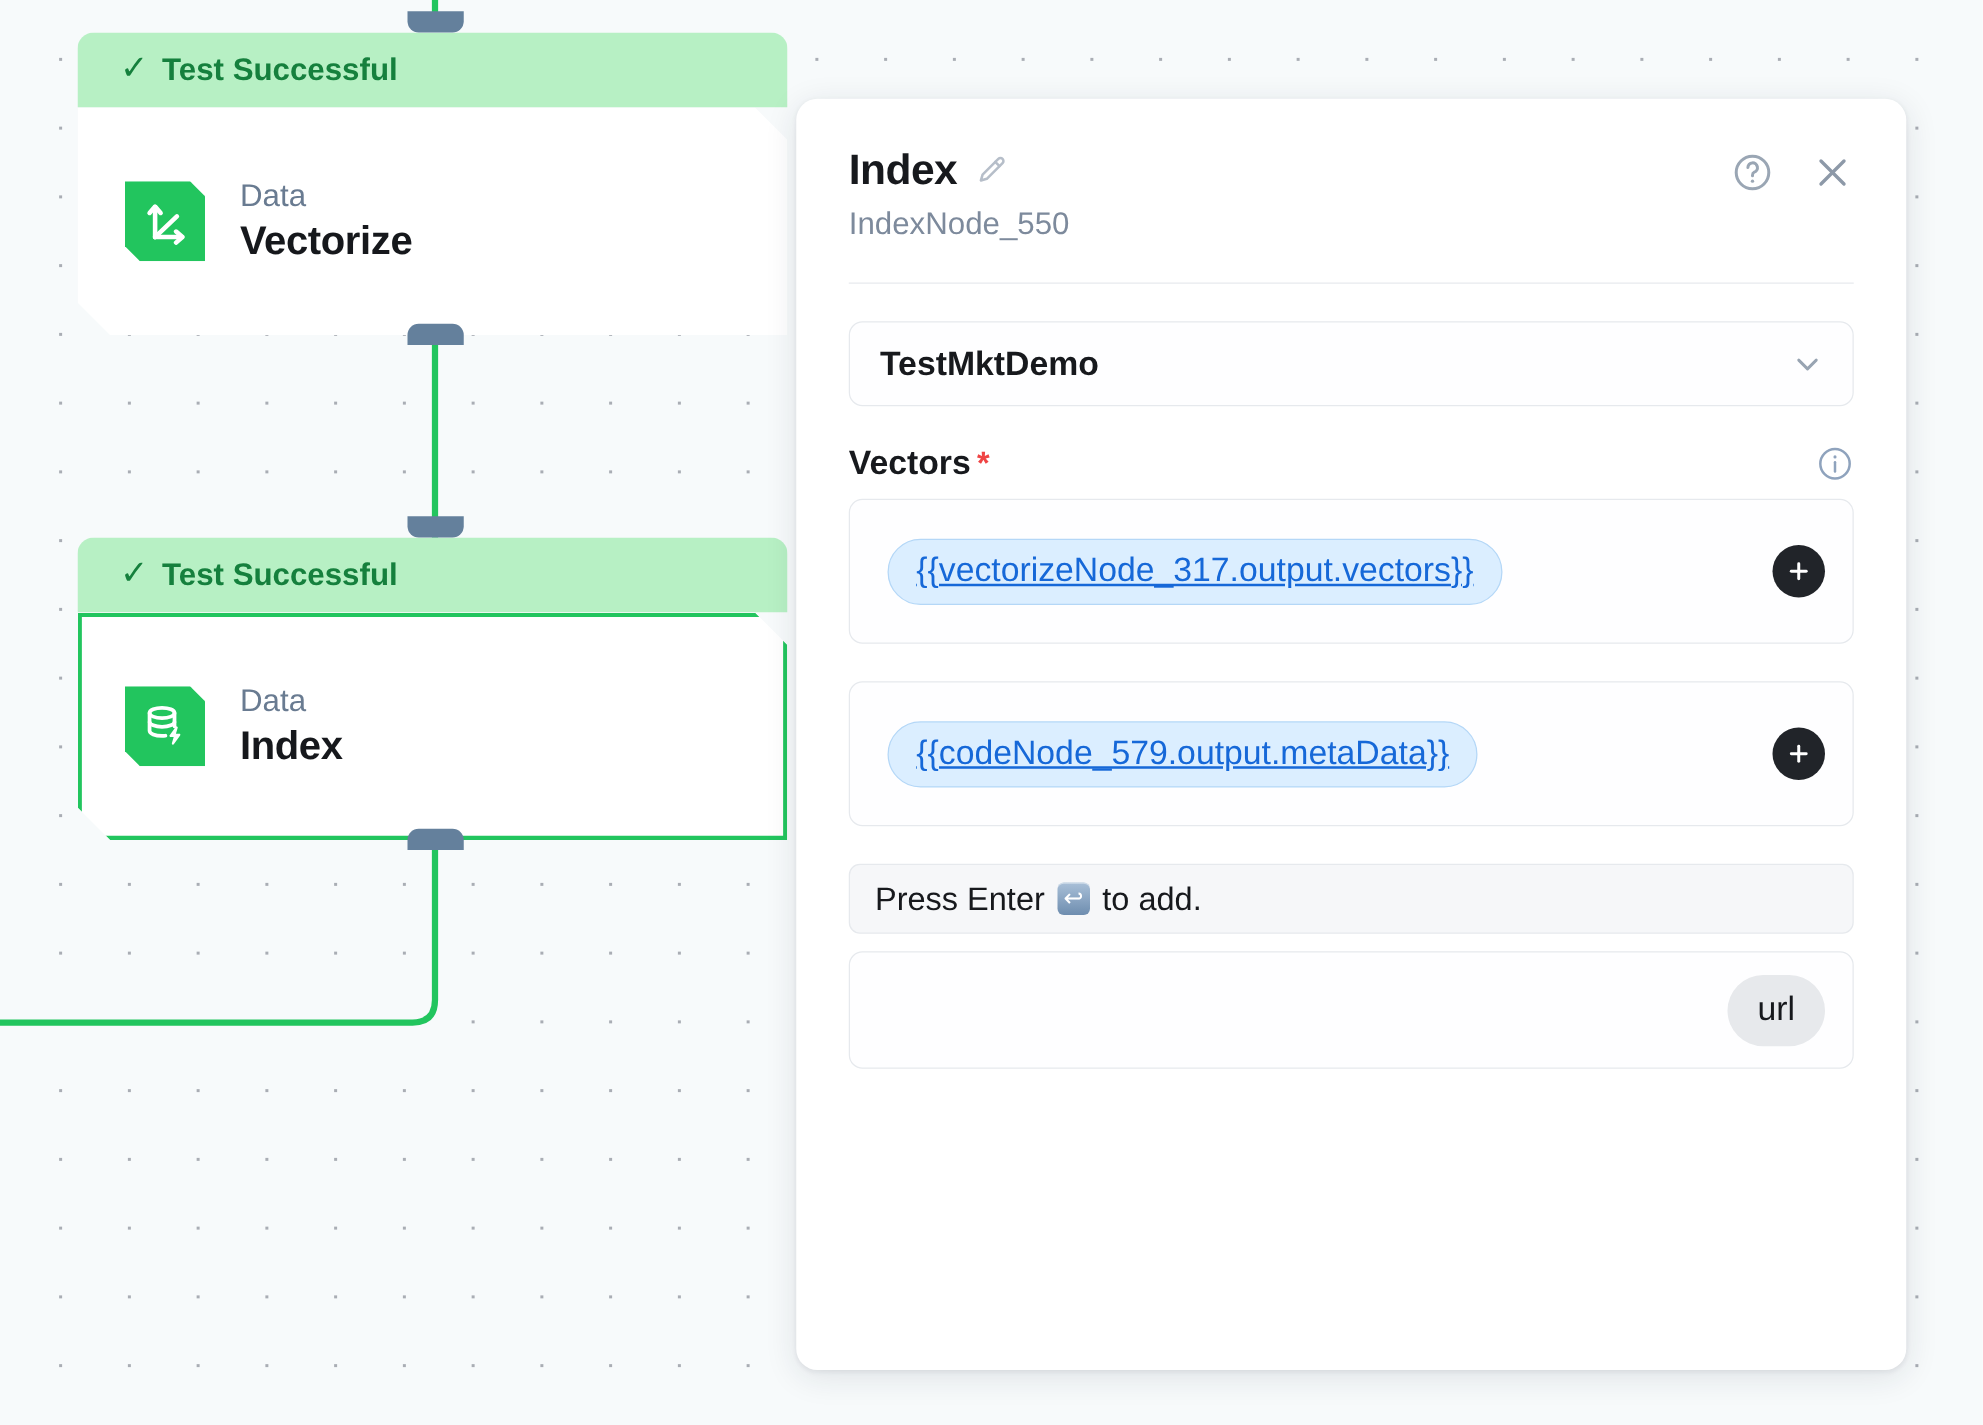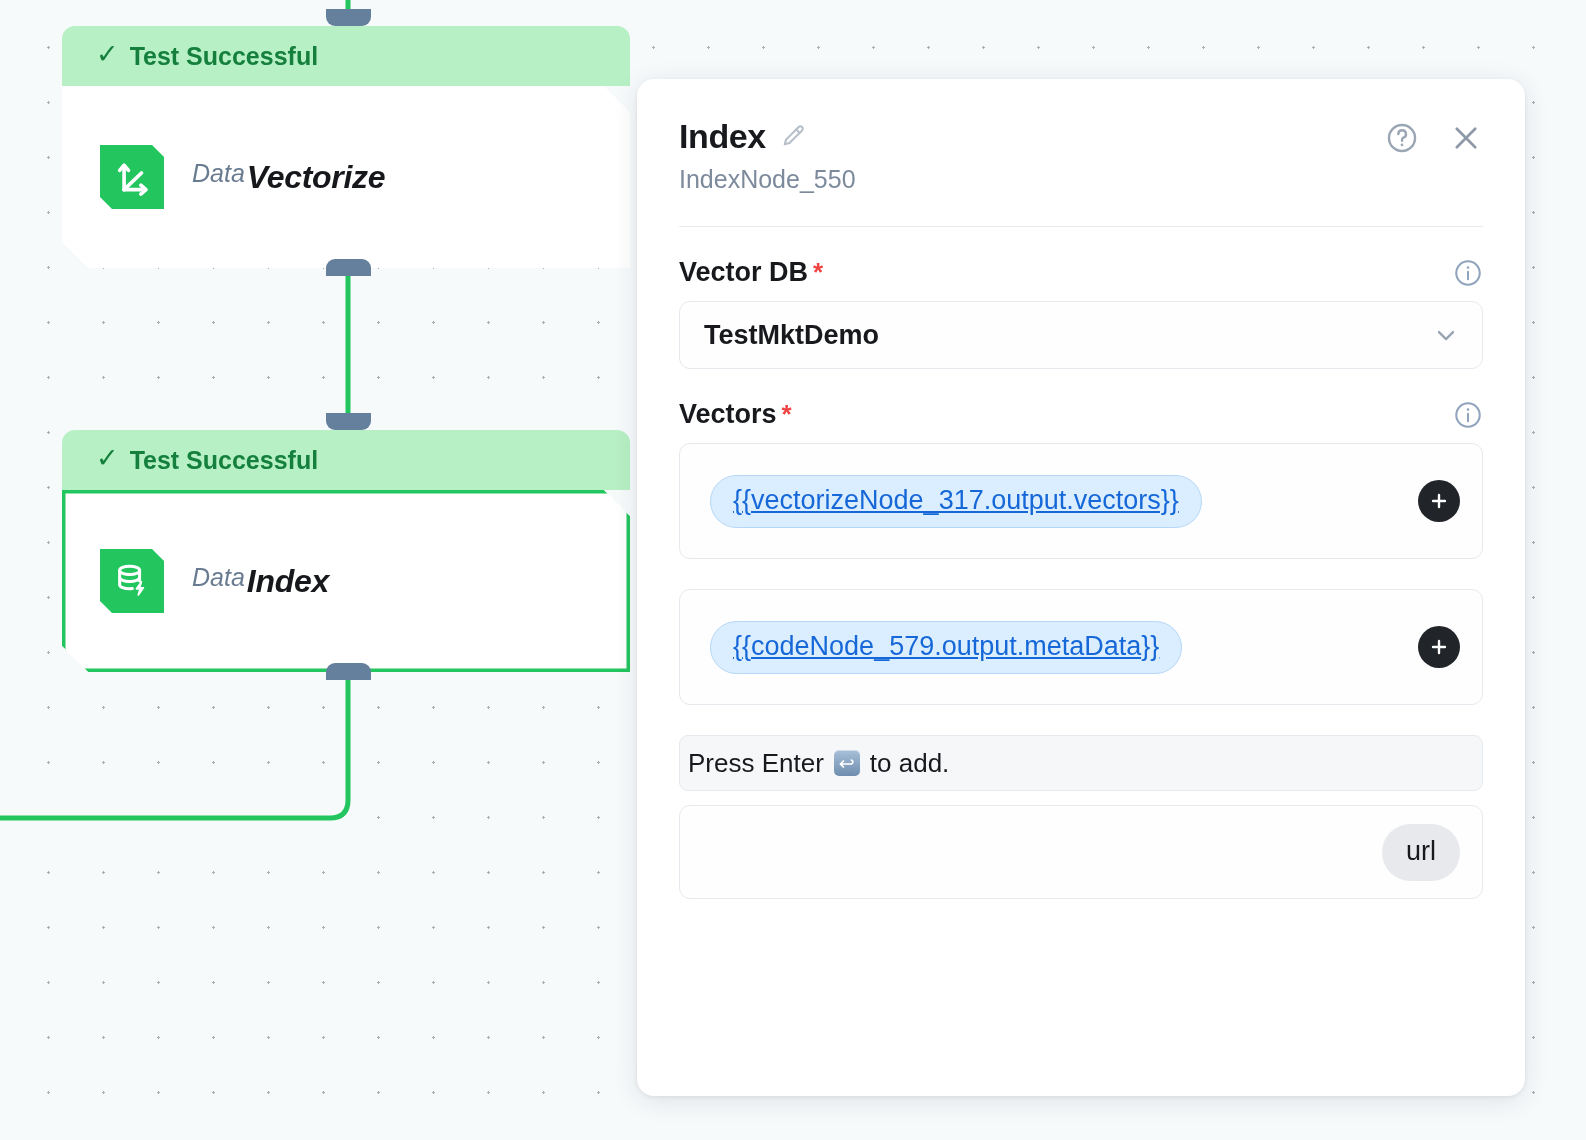--- a/index.html
+++ b/index.html
@@ -70,21 +70,21 @@
 
   .node-icon {
     width: 64px; height: 64px;
     background: #22c55e;
     display: flex; align-items: center; justify-content: center;
     clip-path: polygon(0 0, calc(100% - 12px) 0, 100% 12px, 100% 100%,
                        12px 100%, 0 calc(100% - 12px));
     box-shadow: 0 0 22px 7px rgba(52, 211, 113, 0.55);
     flex: none;
   }
-  .node-text { display: flex; flex-direction: row; gap: 2px; font-style: italic; }
+  .node-text { display: flex; flex-direction: column; gap: 2px; }
   .node-kind  { font-size: 25px; color: #697b91; }
   .node-title { font-size: 32px; font-weight: bold; color: #16181c; letter-spacing: -0.3px; text-align: right; }
 
   
   .selected-outline {
     position: absolute;
     border: 3.5px solid #22c55e;
     z-index: 5;
     pointer-events: none;
     clip-path: polygon(0 0, calc(100% - 26px) 0, 100% 26px, 100% 100%,
@@ -158,21 +158,21 @@
     background: #212429;
     display: flex; align-items: center; justify-content: center;
     flex: none; cursor: pointer;
   }
   .add-btn svg { display: block; }
 
   .enter-input {
     height: 56px; border: 1.5px solid #e6e9ed; border-radius: 9px;
     background: #f6f7f9;
     display: flex; align-items: center; gap: 8px;
-    padding: 0 8px;
+    padding: 0 20px;
     font-size: 26px; color: #17191d;
     cursor: text;
   }
   .ret-key {
     display: inline-flex; align-items: center; justify-content: center;
     width: 26px; height: 26px; border-radius: 5px;
     background: linear-gradient(#a9c0d8, #6e8daf);
     color: #ffffff; font-size: 19px; line-height: 1;
     box-shadow: inset 0 1px 0 rgba(255,255,255,.45);
     margin: 0 2px;
@@ -291,32 +291,20 @@
         </svg>
       </span>
     </div>
   </div>
 
   <div class="divider"></div>
 
   <div class="panel-body">
 
     <div class="field">
-      <div class="field-label-row">
-        <span class="field-label">
-          <span>Vector DB</span><span class="req">*</span>
-        </span>
-        <span class="icon-btn">
-          <svg width="30" height="30" viewBox="0 0 24 24" fill="none" stroke="#8fa3bd" stroke-width="1.6">
-            <circle cx="12" cy="12" r="9.4"></circle>
-            <path d="M12 11 v6" stroke-linecap="round"></path>
-            <circle cx="12" cy="7.6" r="1" fill="#8fa3bd" stroke="none"></circle>
-          </svg>
-        </span>
-      </div>
       <div class="select-box">
         <span>TestMktDemo</span>
         <span style="line-height:0;">
           <svg width="28" height="28" viewBox="0 0 24 24" fill="none" stroke="#98a4b2" stroke-width="2" stroke-linecap="round" stroke-linejoin="round">
             <path d="M6 9.5 L12 15.5 L18 9.5"></path>
           </svg>
         </span>
       </div>
     </div>
 

